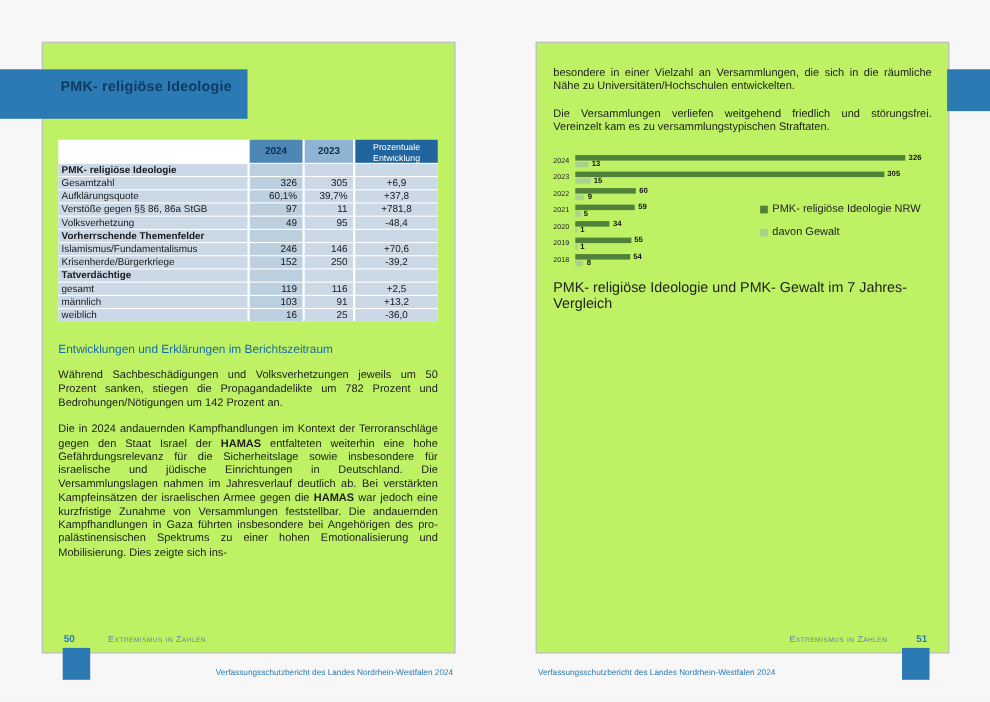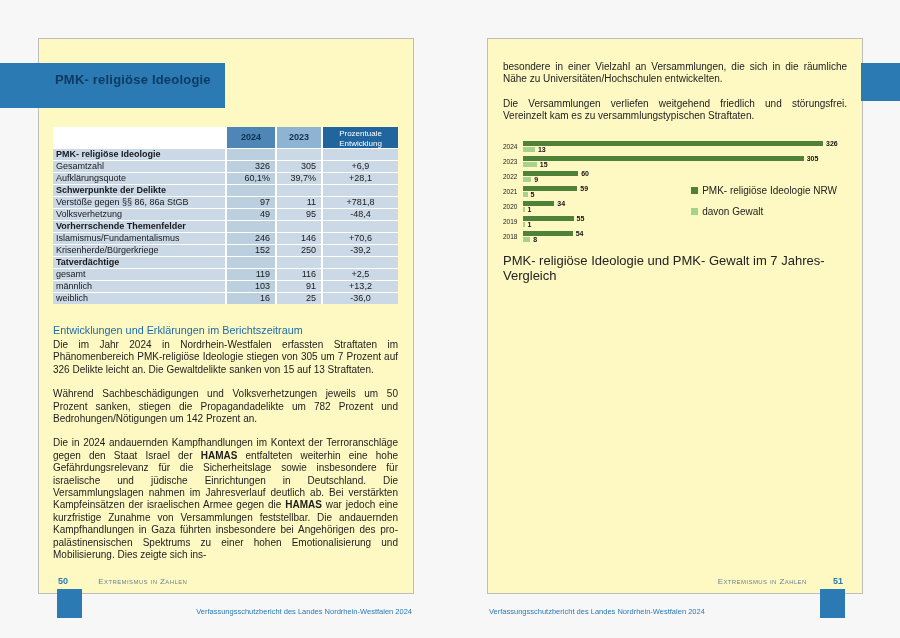--- a/index.html
+++ b/index.html
@@ -1,19 +1,19 @@
 <!DOCTYPE html>
 <html><head>
 <meta charset="utf-8">
 <style>
   html,body{margin:0;padding:0}
   body{font-family:"Liberation Sans",sans-serif;background:#e8e8e8}
   #canvas{position:relative;width:900px;height:638px;background:#f7f7f7;overflow:hidden}
 
-  .page{position:absolute;top:38px;width:374px;height:554px;background:#fef9c3;border:1px solid #bdbdbd;overflow:hidden}
+  .page{position:absolute;top:38px;width:374px;height:554px;background:#bef264;border:1px solid #bdbdbd;overflow:hidden}
   #page-left{left:38px}
   #page-right{left:487px}
 
   .band{position:absolute;background:#2b7ab4}
   #band-left{left:0;top:63px;width:225px;height:45px;padding:7px 0 0 55px;box-sizing:border-box;z-index:3}
   #band-left .chapter-title{font-size:13px;font-weight:bold;color:#0d3a5f;letter-spacing:.2px;white-space:nowrap}
   #band-right-stub{left:861px;top:63px;width:39px;height:38px;z-index:3}
   #block-bottom-left{left:57px;top:589px;width:25px;height:29px;z-index:3}
   #block-bottom-right{left:820px;top:589px;width:25px;height:29px;z-index:3}
 
@@ -91,27 +91,21 @@
             <div class="trow">
               <div class="cell label-cell">Gesamtzahl</div>
               <div class="cell num-cell col24">326</div>
               <div class="cell num-cell">305</div>
               <div class="cell pct-cell">+6,9</div>
             </div>
             <div class="trow">
               <div class="cell label-cell">Aufklärungsquote</div>
               <div class="cell num-cell col24">60,1%</div>
               <div class="cell num-cell">39,7%</div>
-              <div class="cell pct-cell">+28,1</div>
-            </div>
-            <div class="trow section">
-              <div class="cell label-cell">Schwerpunkte der Delikte</div>
-              <div class="cell num-cell col24"></div>
-              <div class="cell num-cell"></div>
-              <div class="cell pct-cell"></div>
+              <div class="cell pct-cell">+37,8</div>
             </div>
             <div class="trow">
               <div class="cell label-cell">Verstöße gegen §§ 86, 86a StGB</div>
               <div class="cell num-cell col24">97</div>
               <div class="cell num-cell">11</div>
               <div class="cell pct-cell">+781,8</div>
             </div>
             <div class="trow">
               <div class="cell label-cell">Volksverhetzung</div>
               <div class="cell num-cell col24">49</div>
@@ -157,21 +151,20 @@
             <div class="trow">
               <div class="cell label-cell">weiblich</div>
               <div class="cell num-cell col24">16</div>
               <div class="cell num-cell">25</div>
               <div class="cell pct-cell">-36,0</div>
             </div>
           </div>
       </div>
 
       <div class="sec-heading">Entwicklungen und Erklärungen im Berichtszeitraum</div>
-      <div class="para first">Die im Jahr 2024 in Nordrhein-Westfalen erfassten Straftaten im Phänomenbereich PMK-religiöse Ideologie stiegen von 305 um 7 Prozent auf 326 Delikte leicht an. Die Gewaltdelikte sanken von 15 auf 13 Straftaten.</div>
       <div class="para">Während Sachbeschädigungen und Volksverhetzungen jeweils um 50 Prozent sanken, stiegen die Propagandadelikte um 782 Prozent und Bedrohungen/Nötigungen um 142 Prozent an.</div>
       <div class="para">Die in 2024 andauernden Kampfhandlungen im Kontext der Terroranschläge gegen den Staat Israel der <b>HAMAS</b> entfalteten weiterhin eine hohe Gefährdungsrelevanz für die Sicherheitslage sowie insbesondere für israelische und jüdische Einrichtungen in Deutschland. Die Versammlungslagen nahmen im Jahresverlauf deutlich ab. Bei verstärkten Kampfeinsätzen der israelischen Armee gegen die <b>HAMAS</b> war jedoch eine kurzfristige Zunahme von Versammlungen feststellbar. Die andauernden Kampfhandlungen in Gaza führten insbesondere bei Angehörigen des pro-palästinensischen Spektrums zu einer hohen Emotionalisierung und Mobilisierung. Dies zeigte sich ins-</div>
     </div>
 
     <div class="page-footer" id="footer-left">
       <span class="pgnum">50</span>
       <span class="footer-label">Extremismus in Zahlen</span>
     </div>
   </div>
 

